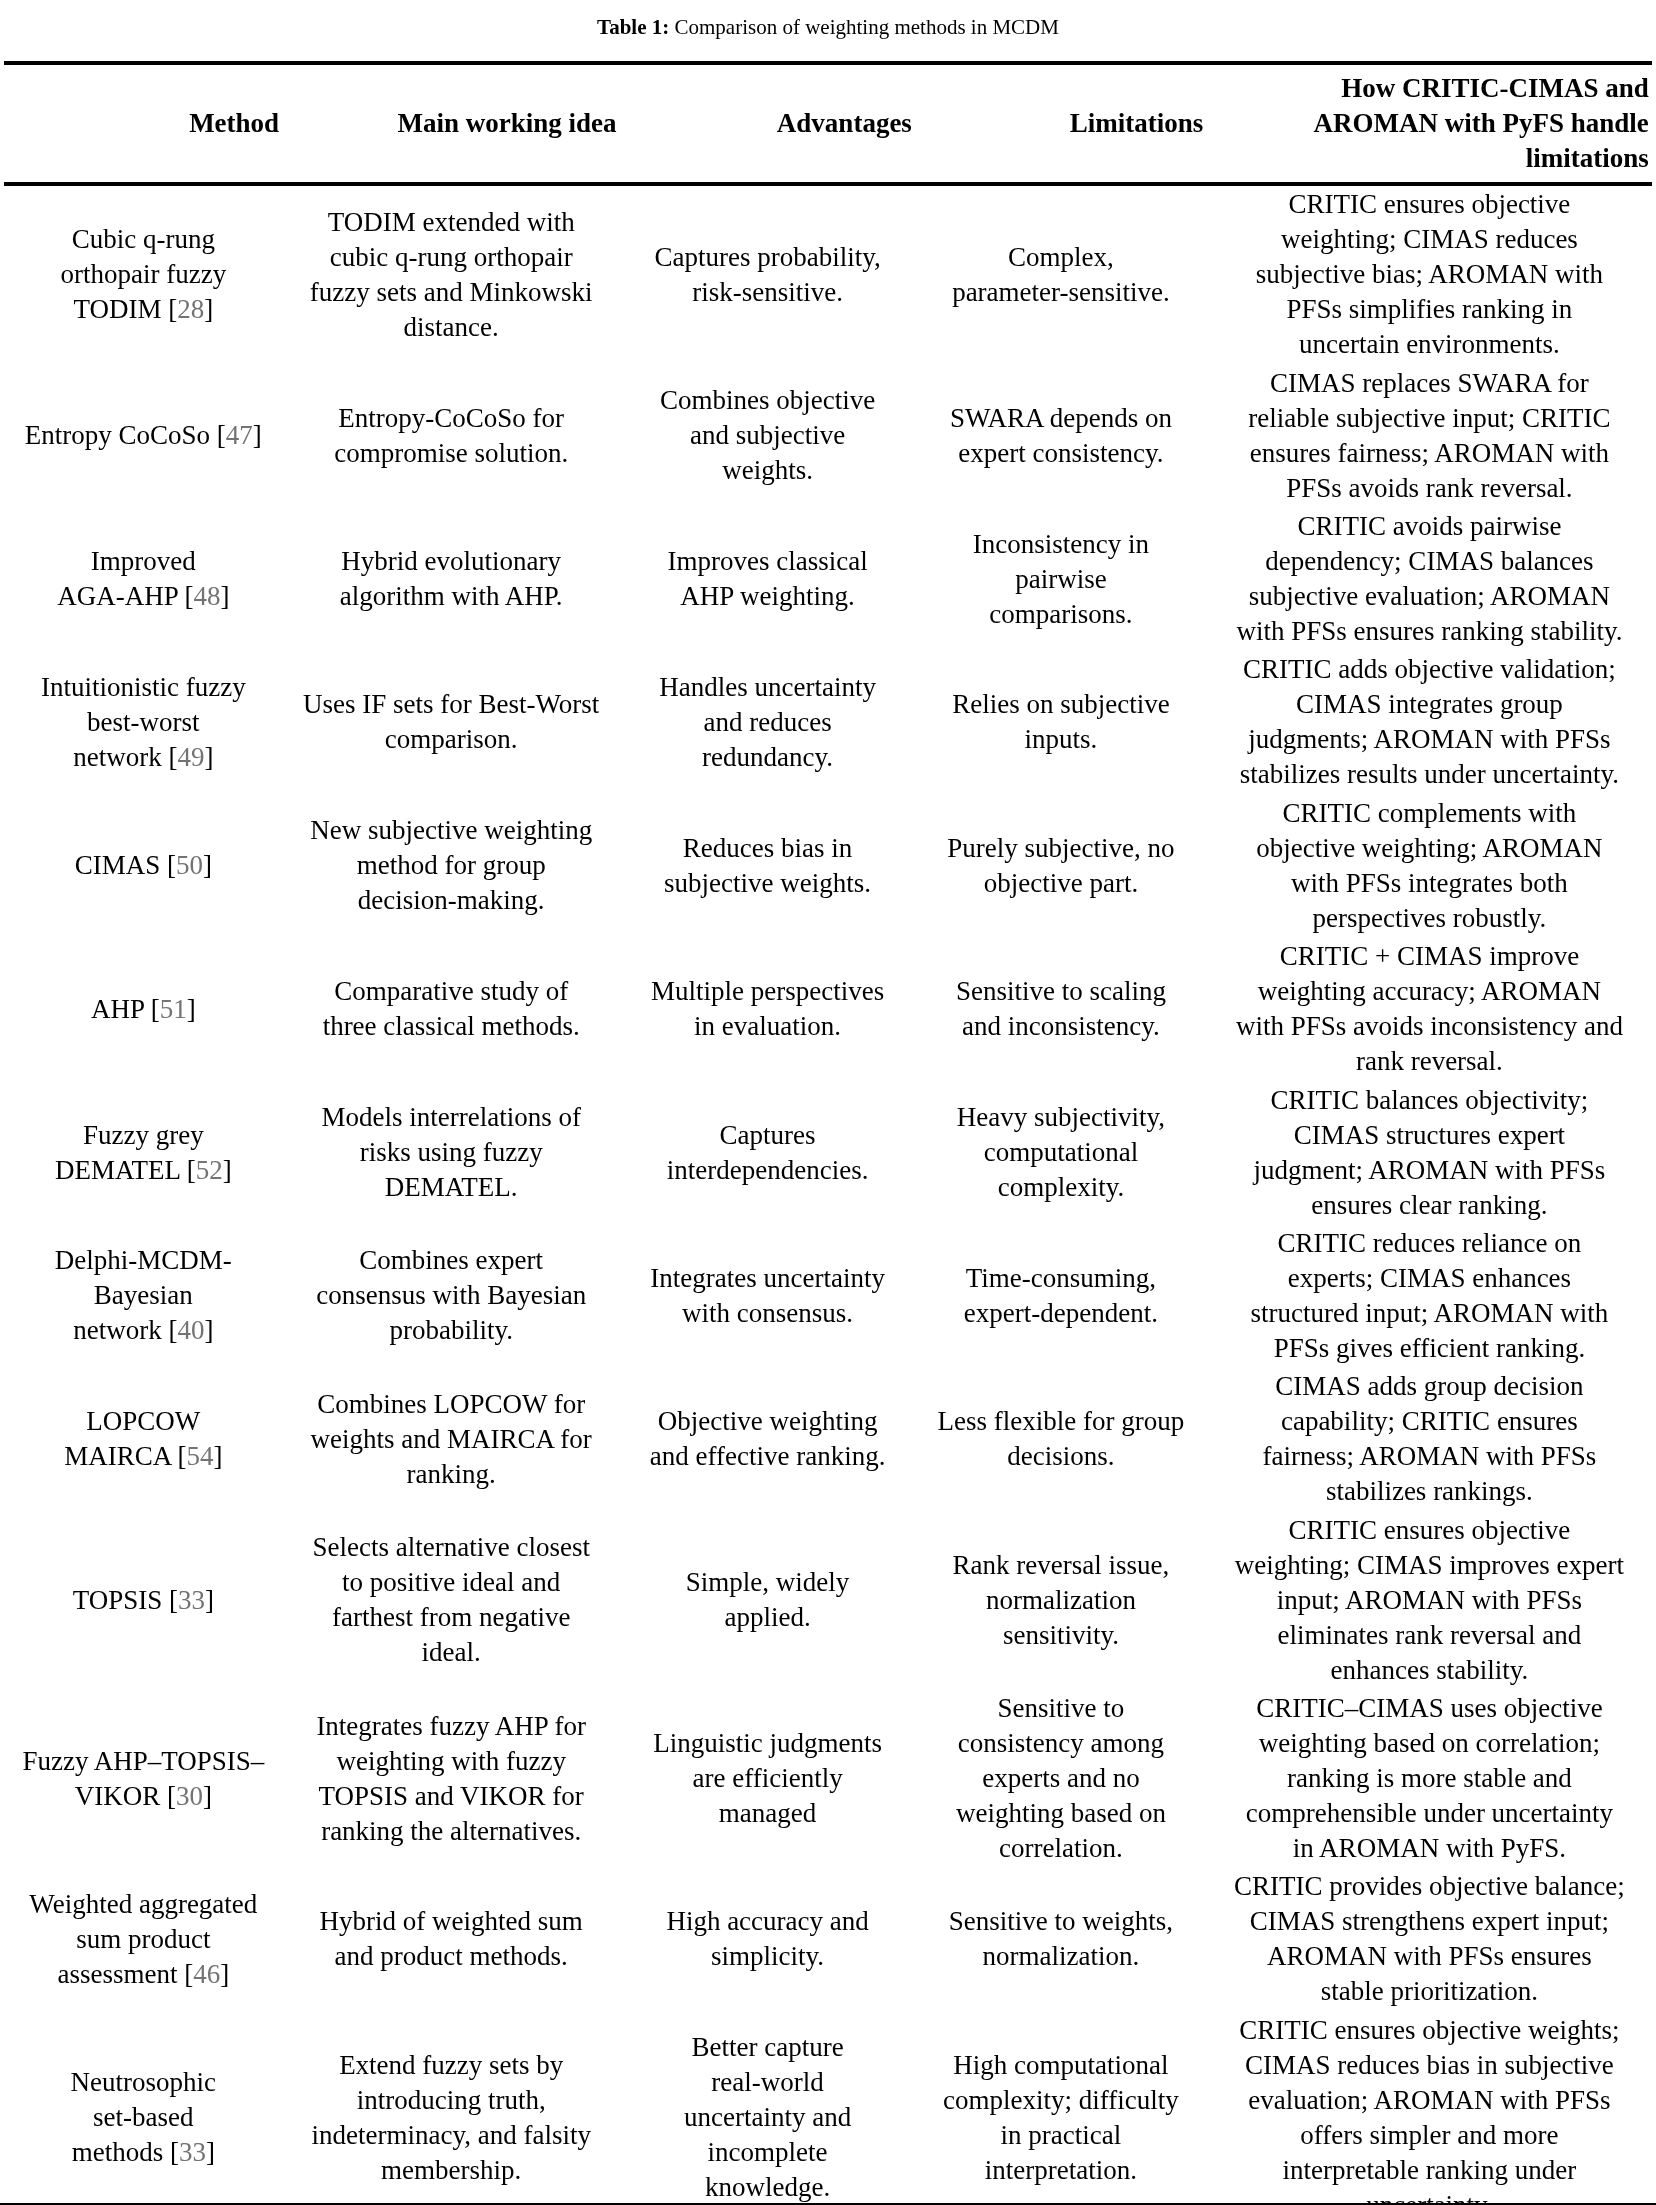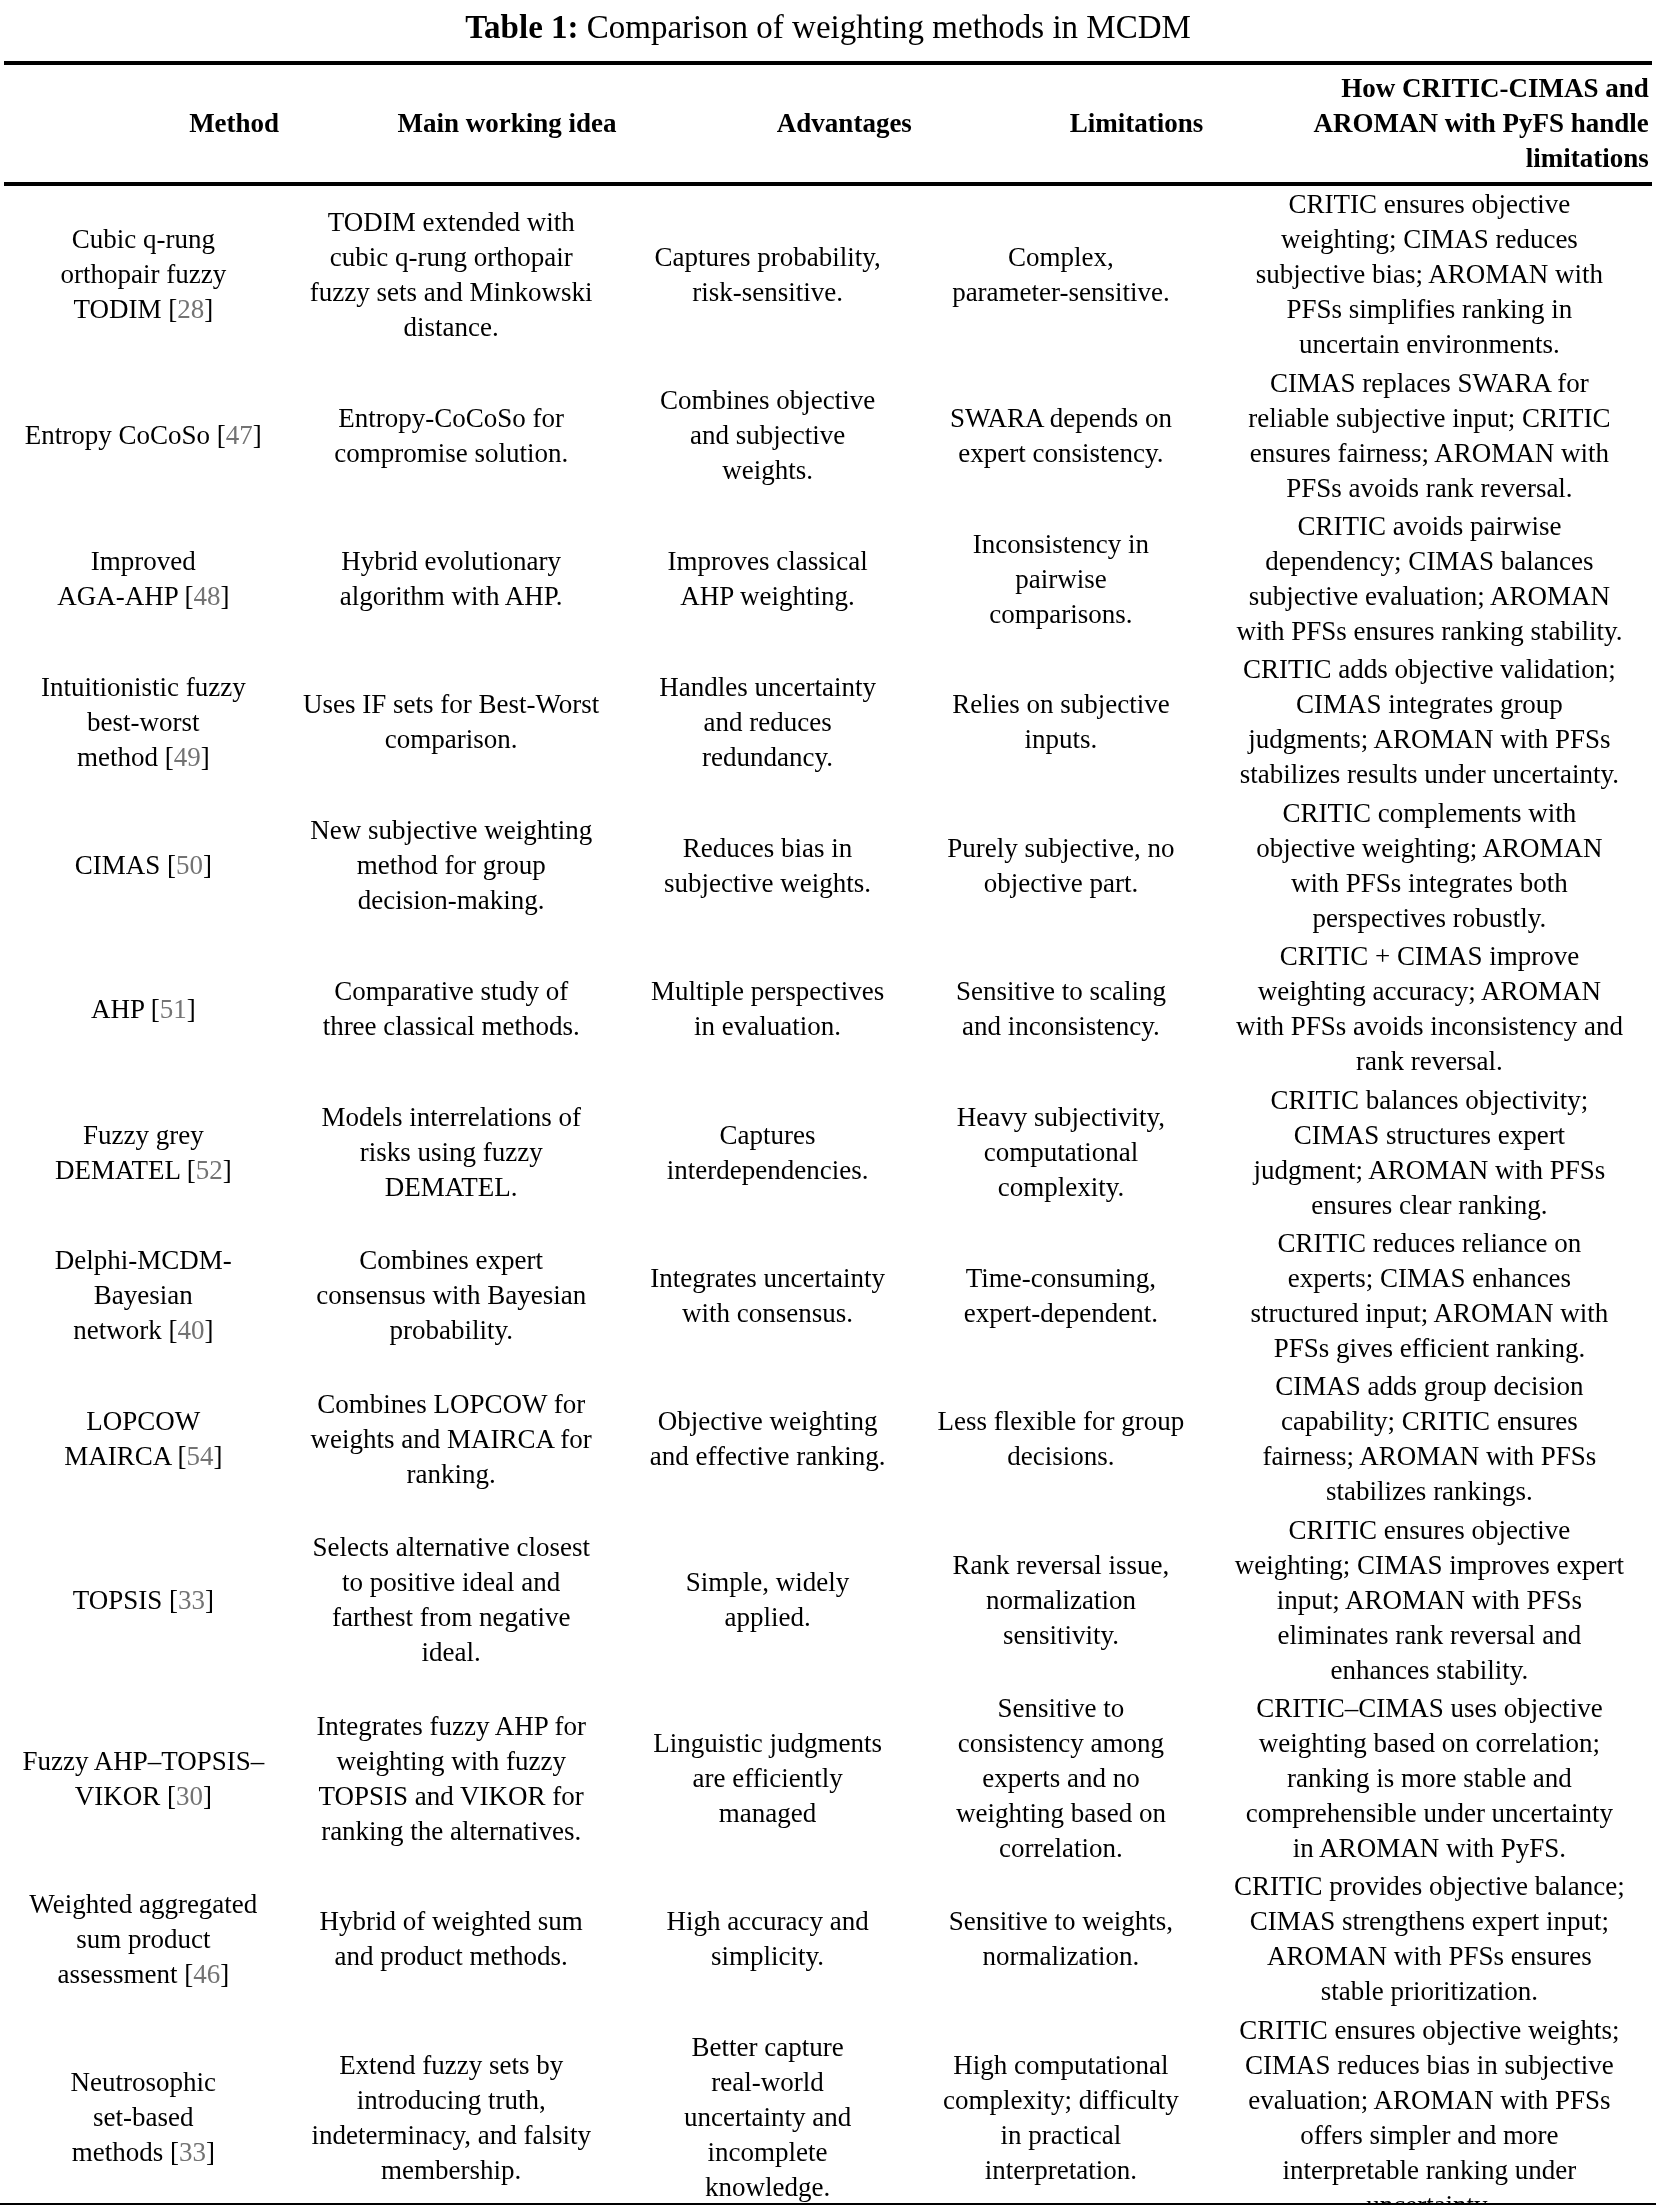--- a/index.html
+++ b/index.html
@@ -7,21 +7,21 @@
     position: relative;
     width: 1656px;
     height: 2205px;
     background: #ffffff;
     font-family: "Liberation Serif", "DejaVu Serif", serif;
     color: #000000;
     overflow: hidden;
   }
   .caption {
     text-align: center;
-    font-size: 33px;
+    font-size: 21px;
     line-height: 39px;
     margin: 8.4px 0 13.5px 0;
     color: #000;
     font-family: Liberation Serif, serif;
   }
   .caption .cap-label { font-weight: bold; }
   table.cmp {
     table-layout: fixed;
     border-collapse: collapse;
     width: 1648px;
@@ -137,21 +137,21 @@
 comparisons.</td>
         <td>CRITIC avoids pairwise
 dependency; CIMAS balances
 subjective evaluation; AROMAN
 with PFSs ensures ranking stability.</td>
       </tr>
 
       <tr>
         <td><span>Intuitionistic fuzzy
 best-worst
-method</span><span> [</span><span class="cite">49</span><span>]</span></td>
+network</span><span> [</span><span class="cite">49</span><span>]</span></td>
         <td>Uses IF sets for Best-Worst
 comparison.</td>
         <td>Handles uncertainty
 and reduces
 redundancy.</td>
         <td>Relies on subjective
 inputs.</td>
         <td>CRITIC adds objective validation;
 CIMAS integrates group
 judgments; AROMAN with PFSs

